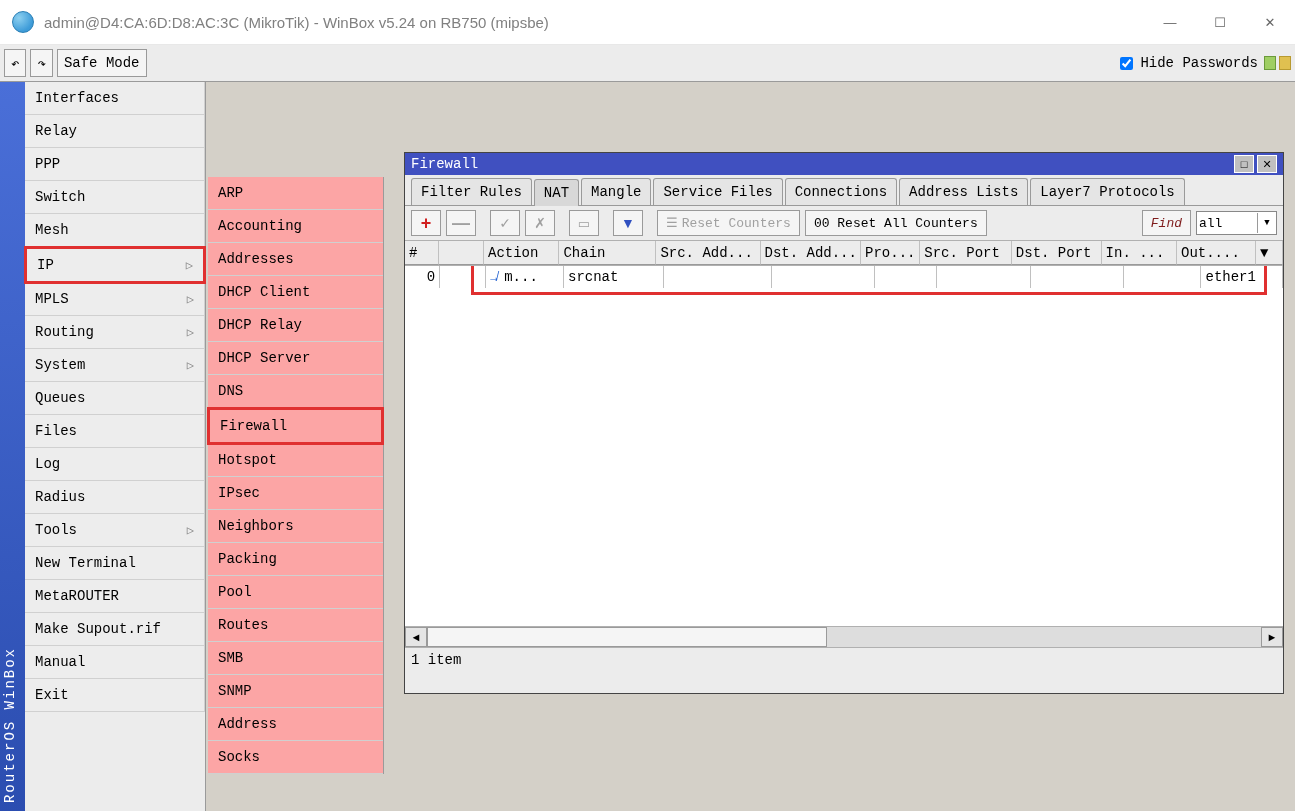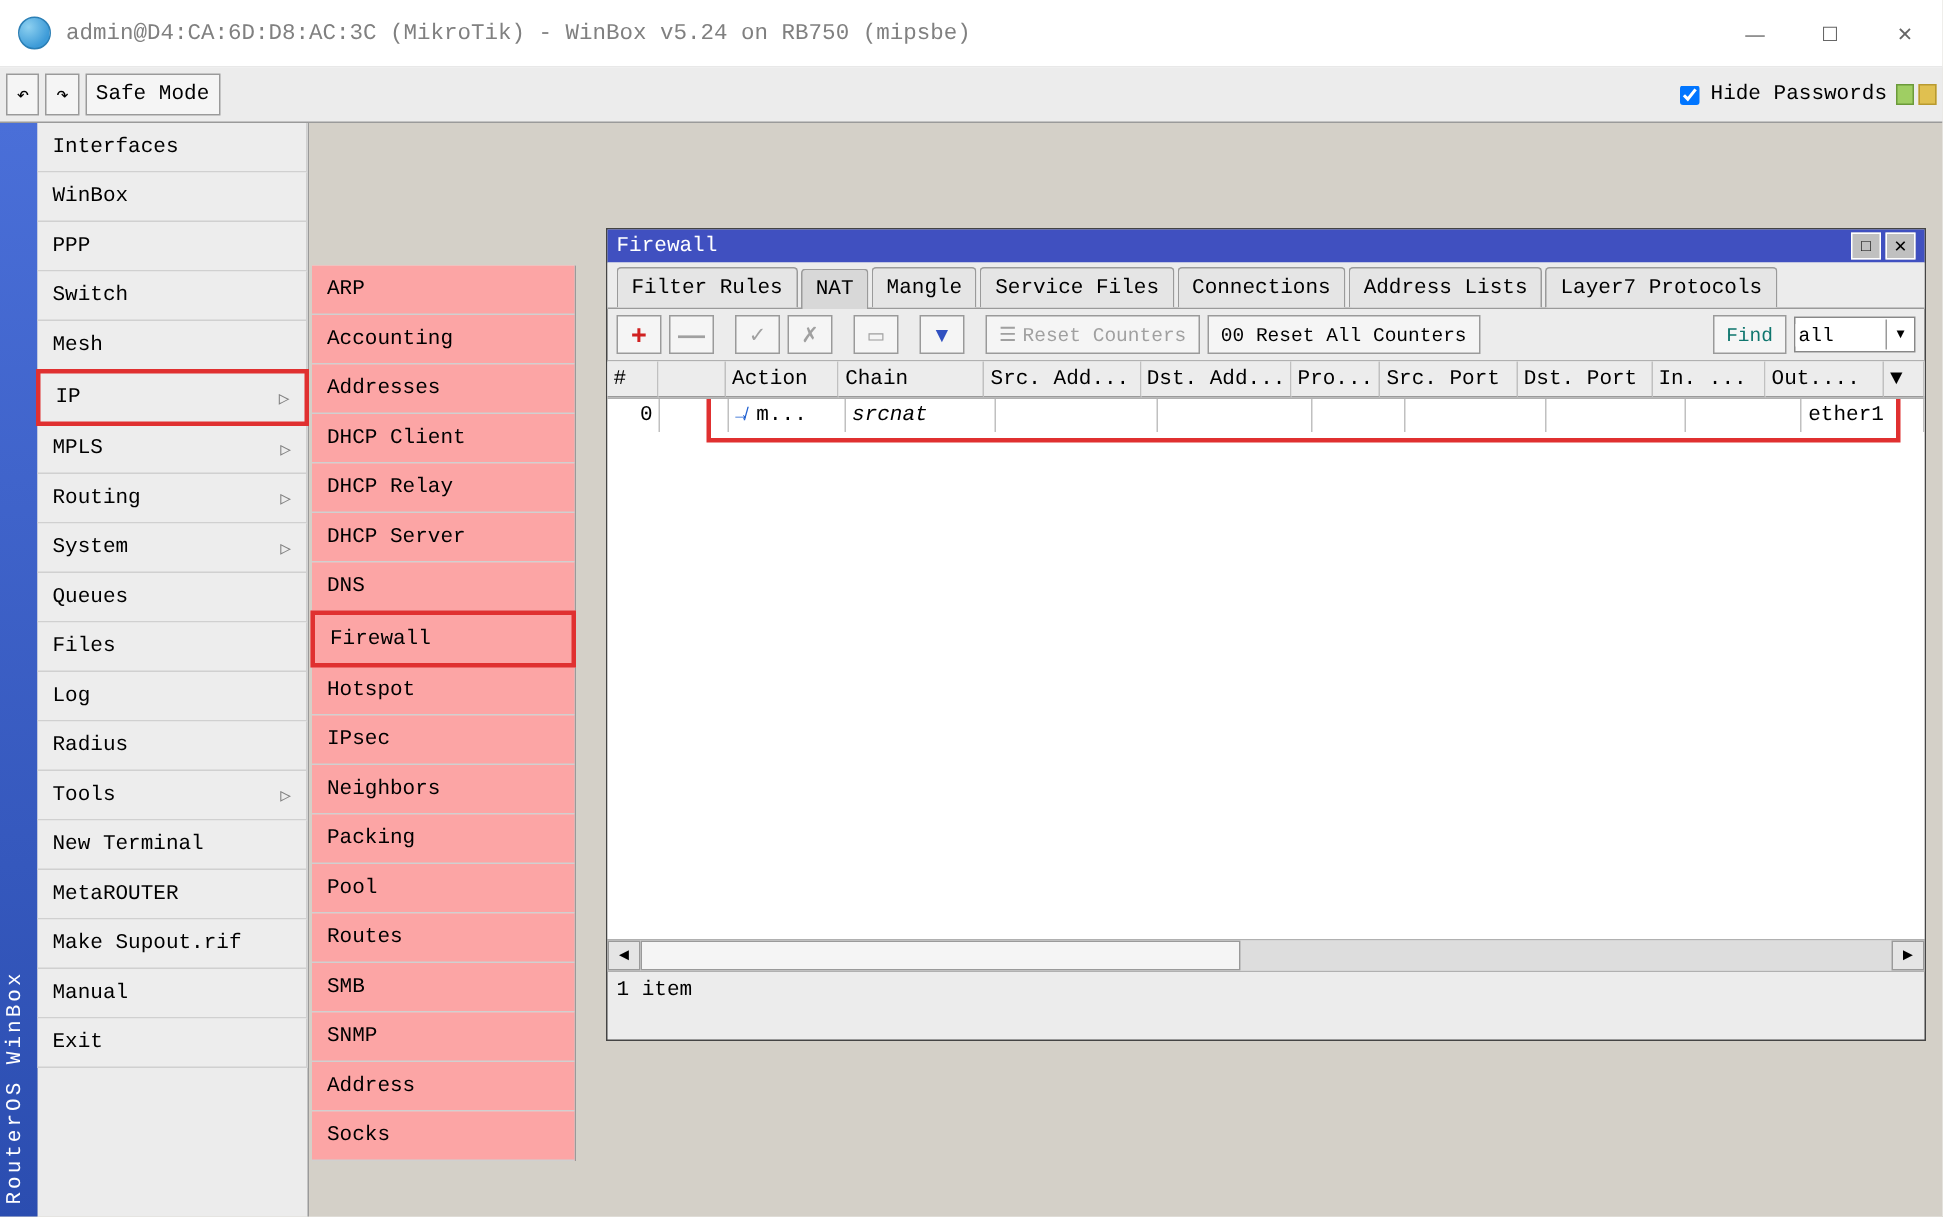--- a/index.html
+++ b/index.html
@@ -1,20 +1,20 @@
 <!DOCTYPE html>
 <html><head>
 <meta charset="utf-8">
 <style>
   html, body { margin: 0; padding: 0; width: 1295px; height: 811px; overflow: hidden; }
   body { font-family: "Courier New", monospace; font-size: 14px; background: #ffffff; }
   
   .titlebar { height: 44px; background: #fff; display: flex; align-items: center; border-bottom: 1px solid #e8e8e8; }
   .titlebar-icon { width: 20px; height: 20px; margin-left: 12px; border-radius: 50%; background: radial-gradient(circle at 6px 6px, #8dd0f0 0%, #3d9bd8 70%); border: 1px solid #2b7fb5; }
-  .titlebar-text { margin-left: 10px; color: #808080; font-family: Liberation Mono, monospace; font-size: 15px; flex: 1; }
+  .titlebar-text { margin-left: 10px; color: #808080; font-family: Liberation Sans, sans-serif; font-size: 15px; flex: 1; }
   .win-controls { display: flex; }
   .win-btn { width: 50px; height: 34px; display: flex; align-items: center; justify-content: center; color: #666; font-family: Arial, sans-serif; font-size: 13px; }
   
   .toolbar { height: 36px; background: #ececec; border-bottom: 1px solid #9a9a9a; display: flex; align-items: center; padding: 0 4px; }
   .tb-btn { height: 26px; border: 1px solid #9a9a9a; background: #f5f5f5; display: flex; align-items: center; justify-content: center; margin-right: 4px; padding: 0 6px; }
   .tb-safe { font-family: "Courier New", monospace; }
   .tb-spacer { flex: 1; }
   .tb-check { display: flex; align-items: center; gap: 4px; }
   .lock-icon { width: 10px; height: 12px; background: #9fce63; border: 1px solid #6b9a3a; }
   .lock-icon2 { width: 10px; height: 12px; background: #e0c050; border: 1px solid #b89a30; }
@@ -38,21 +38,21 @@
   .iw-close, .iw-max { width: 18px; height: 16px; border: 1px solid #fff; display: flex; align-items: center; justify-content: center; margin-left: 3px; background: #c0c0c0; color: #000; font-size: 11px; font-family: Arial, sans-serif; }
   
   .iw-tabs { height: 30px; display: flex; align-items: flex-end; padding-left: 6px; background: #ececec; border-bottom: 1px solid #9a9a9a; }
   .iw-tab { padding: 5px 9px; border: 1px solid #9a9a9a; border-bottom: none; background: #e5e5e5; margin-right: 2px; border-radius: 3px 3px 0 0; font-size: 14px; }
   .iw-tab.active { background: #d8d8d8; position: relative; top: 1px; }
   
   .iw-toolbar { height: 34px; display: flex; align-items: center; padding: 0 6px; gap: 5px; border-bottom: 1px solid #b0b0b0; }
   .iw-btn { width: 28px; height: 24px; border: 1px solid #9a9a9a; background: #f5f5f5; display: flex; align-items: center; justify-content: center; font-family: Arial, sans-serif; }
   .iw-btn.wide { width: auto; padding: 0 8px; font-family: "Courier New", monospace; font-size: 13px; }
   .iw-btn.dis { color: #a0a0a0; }
-  .iw-find { width: 40px; color: #0f766e; }
+  .iw-find { width: 40px; font-style: italic; color: #7f1d1d; }
   
   .grid-wrap { position: relative; }
   .grid-head { display: flex; height: 24px; border-bottom: 1px solid #b0b0b0; background: #ececec; }
   .grid-row { display: flex; height: 22px; }
   .gc { border-right: 1px solid #c0c0c0; padding: 2px 4px; overflow: hidden; white-space: nowrap; display: flex; align-items: center; }
   .gc.head { background: #ececec; border-bottom: 1px solid #9a9a9a; }
   .grid-body { background: #fff; height: 360px; overflow: hidden; position: relative; }
   .hl-box { position: absolute; border: 3px solid #e03030; z-index: 6; }
   .row-icon { display: inline-block; width: 14px; height: 12px; }
   .row-icon::before { content:"↛"; font-size: 12px; color:#2060d0; position: relative; top: -2px; }
@@ -104,21 +104,21 @@
 <div class="workspace">
   <div class="vstrip">
     <div class="vtext">RouterOS WinBox</div>
   </div>
 
   <div class="menu-col" id="main-menu">
       <div class="menu-item">
         <span>Interfaces</span>
       </div>
       <div class="menu-item">
-        <span>WinBox</span>
+        <span>Relay</span>
       </div>
       <div class="menu-item">
         <span>PPP</span>
       </div>
       <div class="menu-item">
         <span>Switch</span>
       </div>
       <div class="menu-item">
         <span>Mesh</span>
       </div>
@@ -259,21 +259,21 @@
         </div>
       <div class="grid-body" id="grid-body">
         <div class="hl-box" style="left:66px; top:-27px; width:790px; height:50px;"></div>
       <div class="grid-row">
             <div class="gc" style="width: 28px; justify-content: flex-end;">0</div>
             <div class="gc" style="width: 40px;"></div>
             <div class="gc" style="width: 74px;">
               <span class="row-icon"></span>
               <span> m...</span>
             </div>
-            <div class="gc" style="width: 98px; font-style: italic;">srcnat</div>
+            <div class="gc" style="width: 98px;">srcnat</div>
             <div class="gc" style="width: 106px;"></div>
             <div class="gc" style="width: 102px;"></div>
             <div class="gc" style="width: 56px;"></div>
             <div class="gc" style="width: 92px;"></div>
             <div class="gc" style="width: 90px;"></div>
             <div class="gc" style="width: 74px;"></div>
             <div class="gc" style="width: 78px;">ether1</div>
           </div>
         </div>
     </div>

